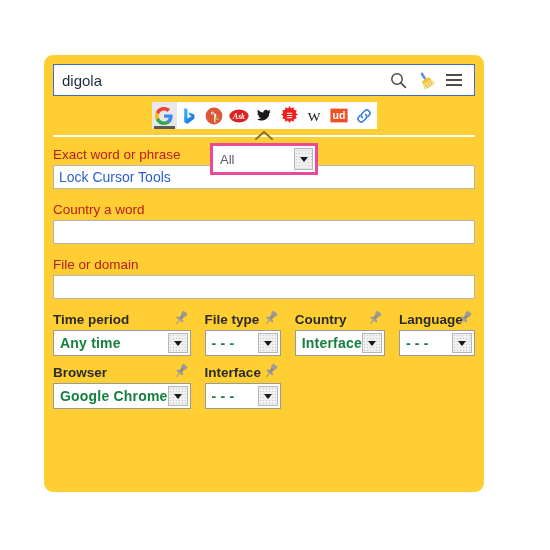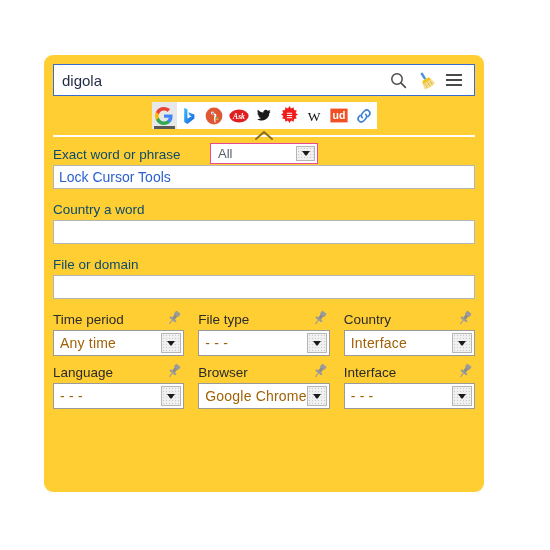--- a/index.html
+++ b/index.html
@@ -104,23 +104,23 @@
     display: flex;
     align-items: center;
     justify-content: center;
     cursor: pointer;
     height: 27px;
   }
 
   .scope-select {
     flex: 0 0 auto;
     width: 108px;
-    height: 21px;
-    background: #ffffff;
-    border: 1px solid #ec4899;
+    height: 32px;
+    background: #ffffff;
+    border: 3px solid #ec4899;
     display: flex;
     align-items: center;
     box-sizing: border-box;
     position: relative;
   }
   .scope-label {
     flex: 1 1 auto;
     padding-left: 7px;
     font-size: 13px;
     color: #555e6b;
@@ -156,21 +156,21 @@
     background: #ffffff;
     margin-top: 6px;
   }
 
   
   #form {
     padding: 10px 9px 0 9px;
   }
   .field-label {
     font-size: 13.5px;
-    color: #0c4a6e;
+    color: #b91c1c;
     margin-bottom: 2px;
     line-height: 16px;
   }
   .text-input {
     width: 100%;
     height: 24px;
     background: #ffffff;
     border: 1px solid #b5b5b5;
     box-sizing: border-box;
     font-family: "Liberation Sans", sans-serif;
@@ -178,24 +178,25 @@
     color: #2a5fd0;
     padding: 0 5px;
     outline: none;
     display: block;
   }
   .field-block { margin-bottom: 13px; }
 
   
   .grid {
     display: grid;
-    grid-template-columns: 1fr 1fr 1fr;
+    grid-template-columns: 1fr 1fr 1fr 1fr;
     column-gap: 14px;
     row-gap: 9px;
     margin-top: 4px;
+    font-weight: bold;
   }
   .dd-field { position: relative; }
   .dd-label {
     font-size: 13.5px;
     color: #2b2b2b;
     line-height: 16px;
     margin-bottom: 2px;
   }
   .pin {
     position: absolute;
@@ -211,21 +212,21 @@
     background: #ffffff;
     border: 1px solid #9a9a9a;
     box-sizing: border-box;
     display: flex;
     align-items: center;
   }
   .select-value {
     flex: 1 1 auto;
     padding-left: 6px;
     font-size: 14px;
-    color: #a16207;
+    color: #15803d;
     white-space: nowrap;
     overflow: hidden;
     letter-spacing: 0.2px;
   }
   .select-box .ddbtn { width: 20px; }
 </style>
 </head>
 <body>
 
 <div id="panel">

